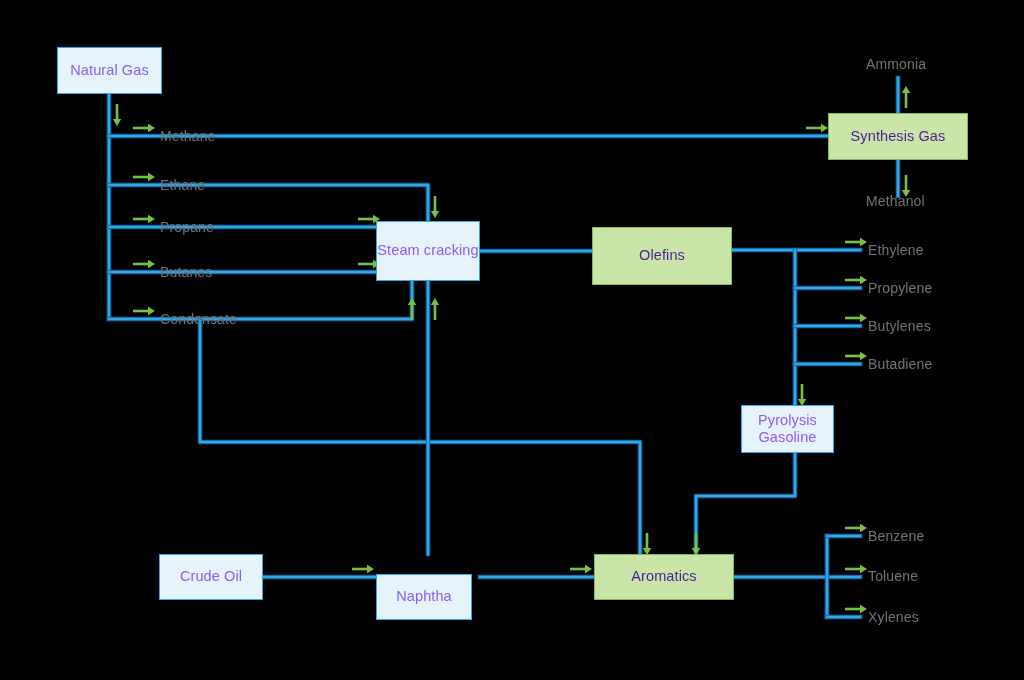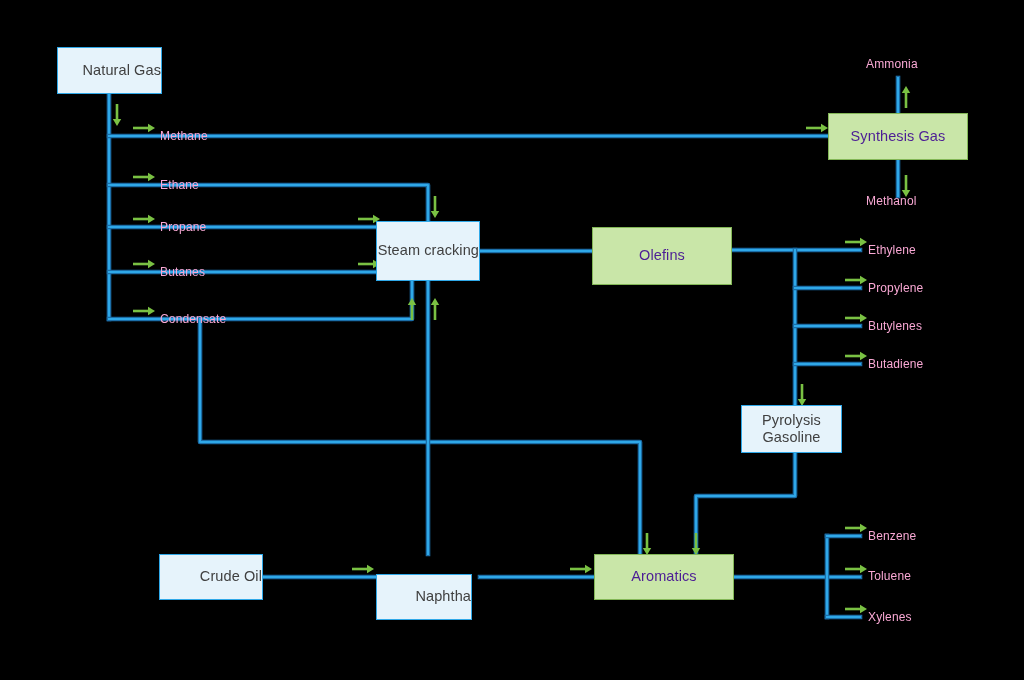--- a/index.html
+++ b/index.html
@@ -6,24 +6,24 @@
   body{width:1024px;height:680px;overflow:hidden;
        font-family:"Liberation Sans","DejaVu Sans",sans-serif;}
   #stage{position:relative;width:1024px;height:680px;background:#000;}
   svg.wires{position:absolute;left:0;top:0;width:1024px;height:680px;}
 
   .node{position:absolute;box-sizing:border-box;
         display:flex;align-items:center;justify-content:center;
         text-align:center;line-height:1.18;
         font-size:14.5px;letter-spacing:.1px;
         border-width:1.6px;border-style:solid;}
-  .node.blue{background:#e6f3fb;border-color:#2fa8e8;color:#404040;justify-content:flex-end;}
+  .node.blue{background:#e6f3fb;border-color:#2fa8e8;color:#8b5cf6;}
   .node.green{background:#c9e6a8;border-color:#83b757;color:#4c1d95;}
 
-  .flabel{position:absolute;color:#f9a8d4;font-size:12px;
+  .flabel{position:absolute;color:#737373;font-size:14px;
           letter-spacing:.15px;white-space:nowrap;
           transform:translateY(-50%);}
 </style>
 </head>
 <body>
 
 <div id="stage">
   <svg class="wires" viewBox="0 0 1024 680" preserveAspectRatio="none">
     <g id="wire-group">
         <path d="M109,94 L109,319" fill="none" stroke="#1b6ea8" stroke-width="4.6" stroke-linecap="square" stroke-linejoin="round"></path>
@@ -186,21 +186,21 @@
       </div>
       <div class="node green" style="left: 828px; top: 113px; width: 140px; height: 47px;">
         <span>Synthesis Gas</span>
       </div>
       <div class="node blue" style="left: 376px; top: 221px; width: 104px; height: 60px;">
         <span>Steam cracking</span>
       </div>
       <div class="node green" style="left: 592px; top: 227px; width: 140px; height: 58px;">
         <span>Olefins</span>
       </div>
-      <div class="node blue" style="left: 741px; top: 405px; width: 101px; height: 48px;">
+      <div class="node blue" style="left: 741px; top: 405px; width: 93px; height: 48px;">
         <span>Pyrolysis Gasoline</span>
       </div>
       <div class="node blue" style="left: 159px; top: 554px; width: 104px; height: 46px;">
         <span>Crude Oil</span>
       </div>
       <div class="node blue" style="left: 376px; top: 574px; width: 96px; height: 46px;">
         <span>Naphtha</span>
       </div>
       <div class="node green" style="left: 594px; top: 554px; width: 140px; height: 46px;">
         <span>Aromatics</span>

